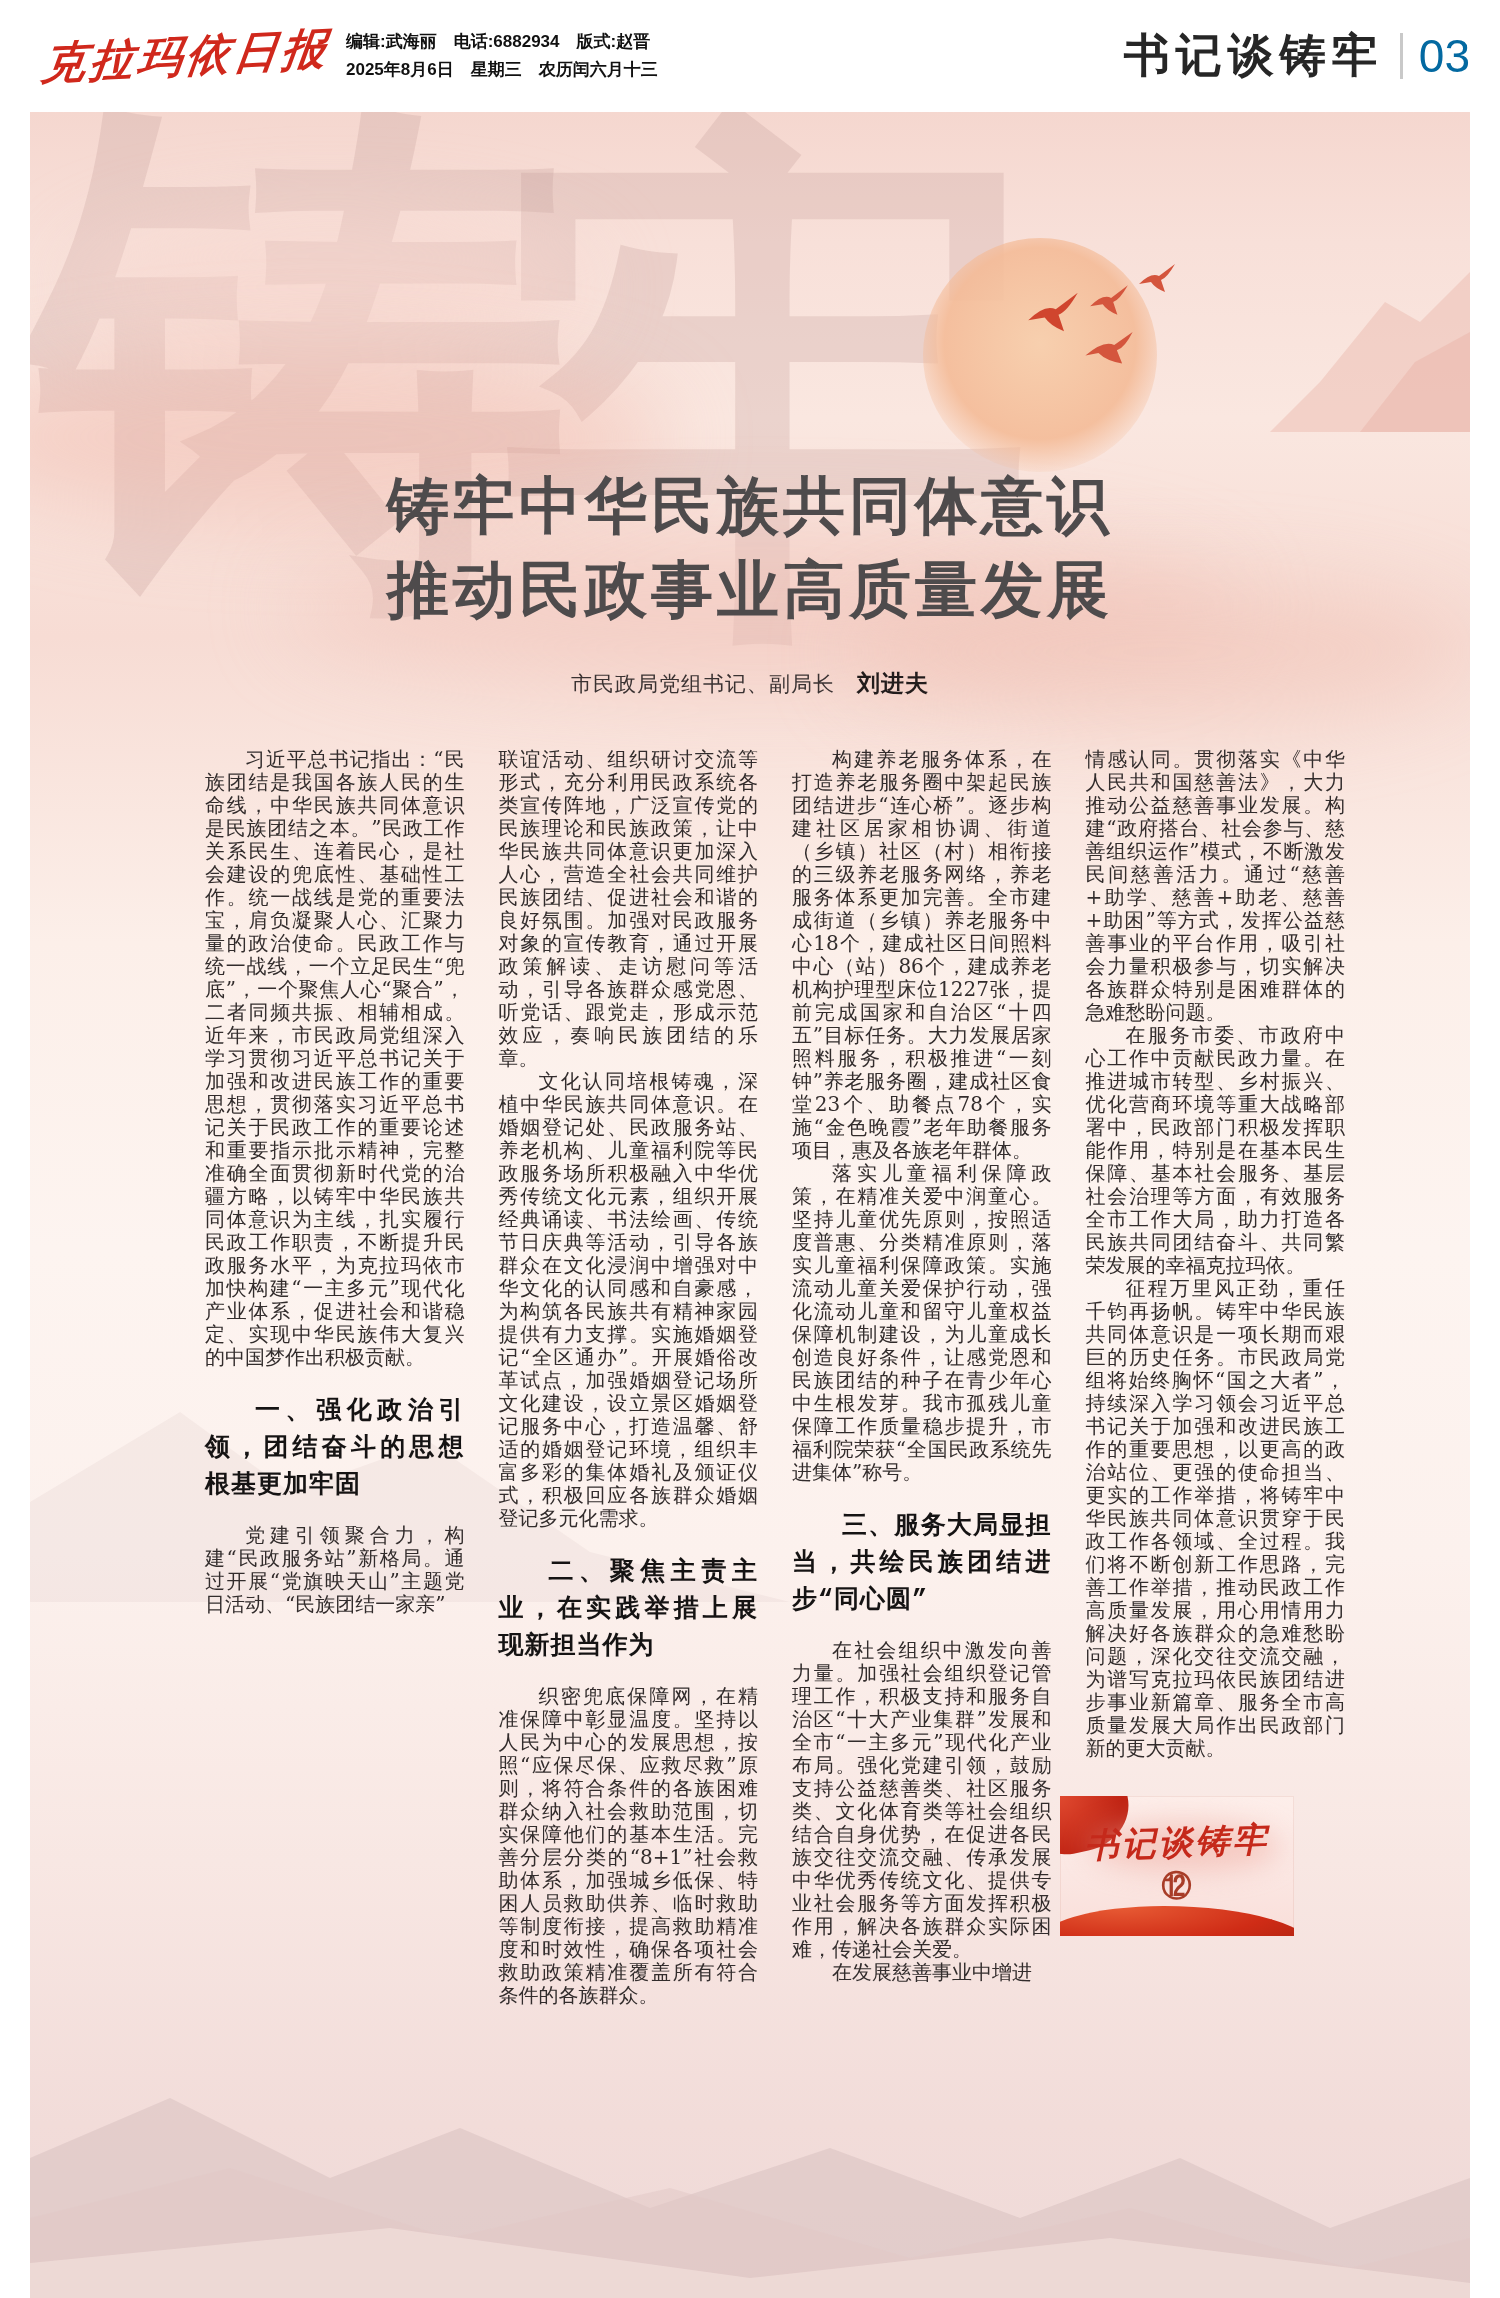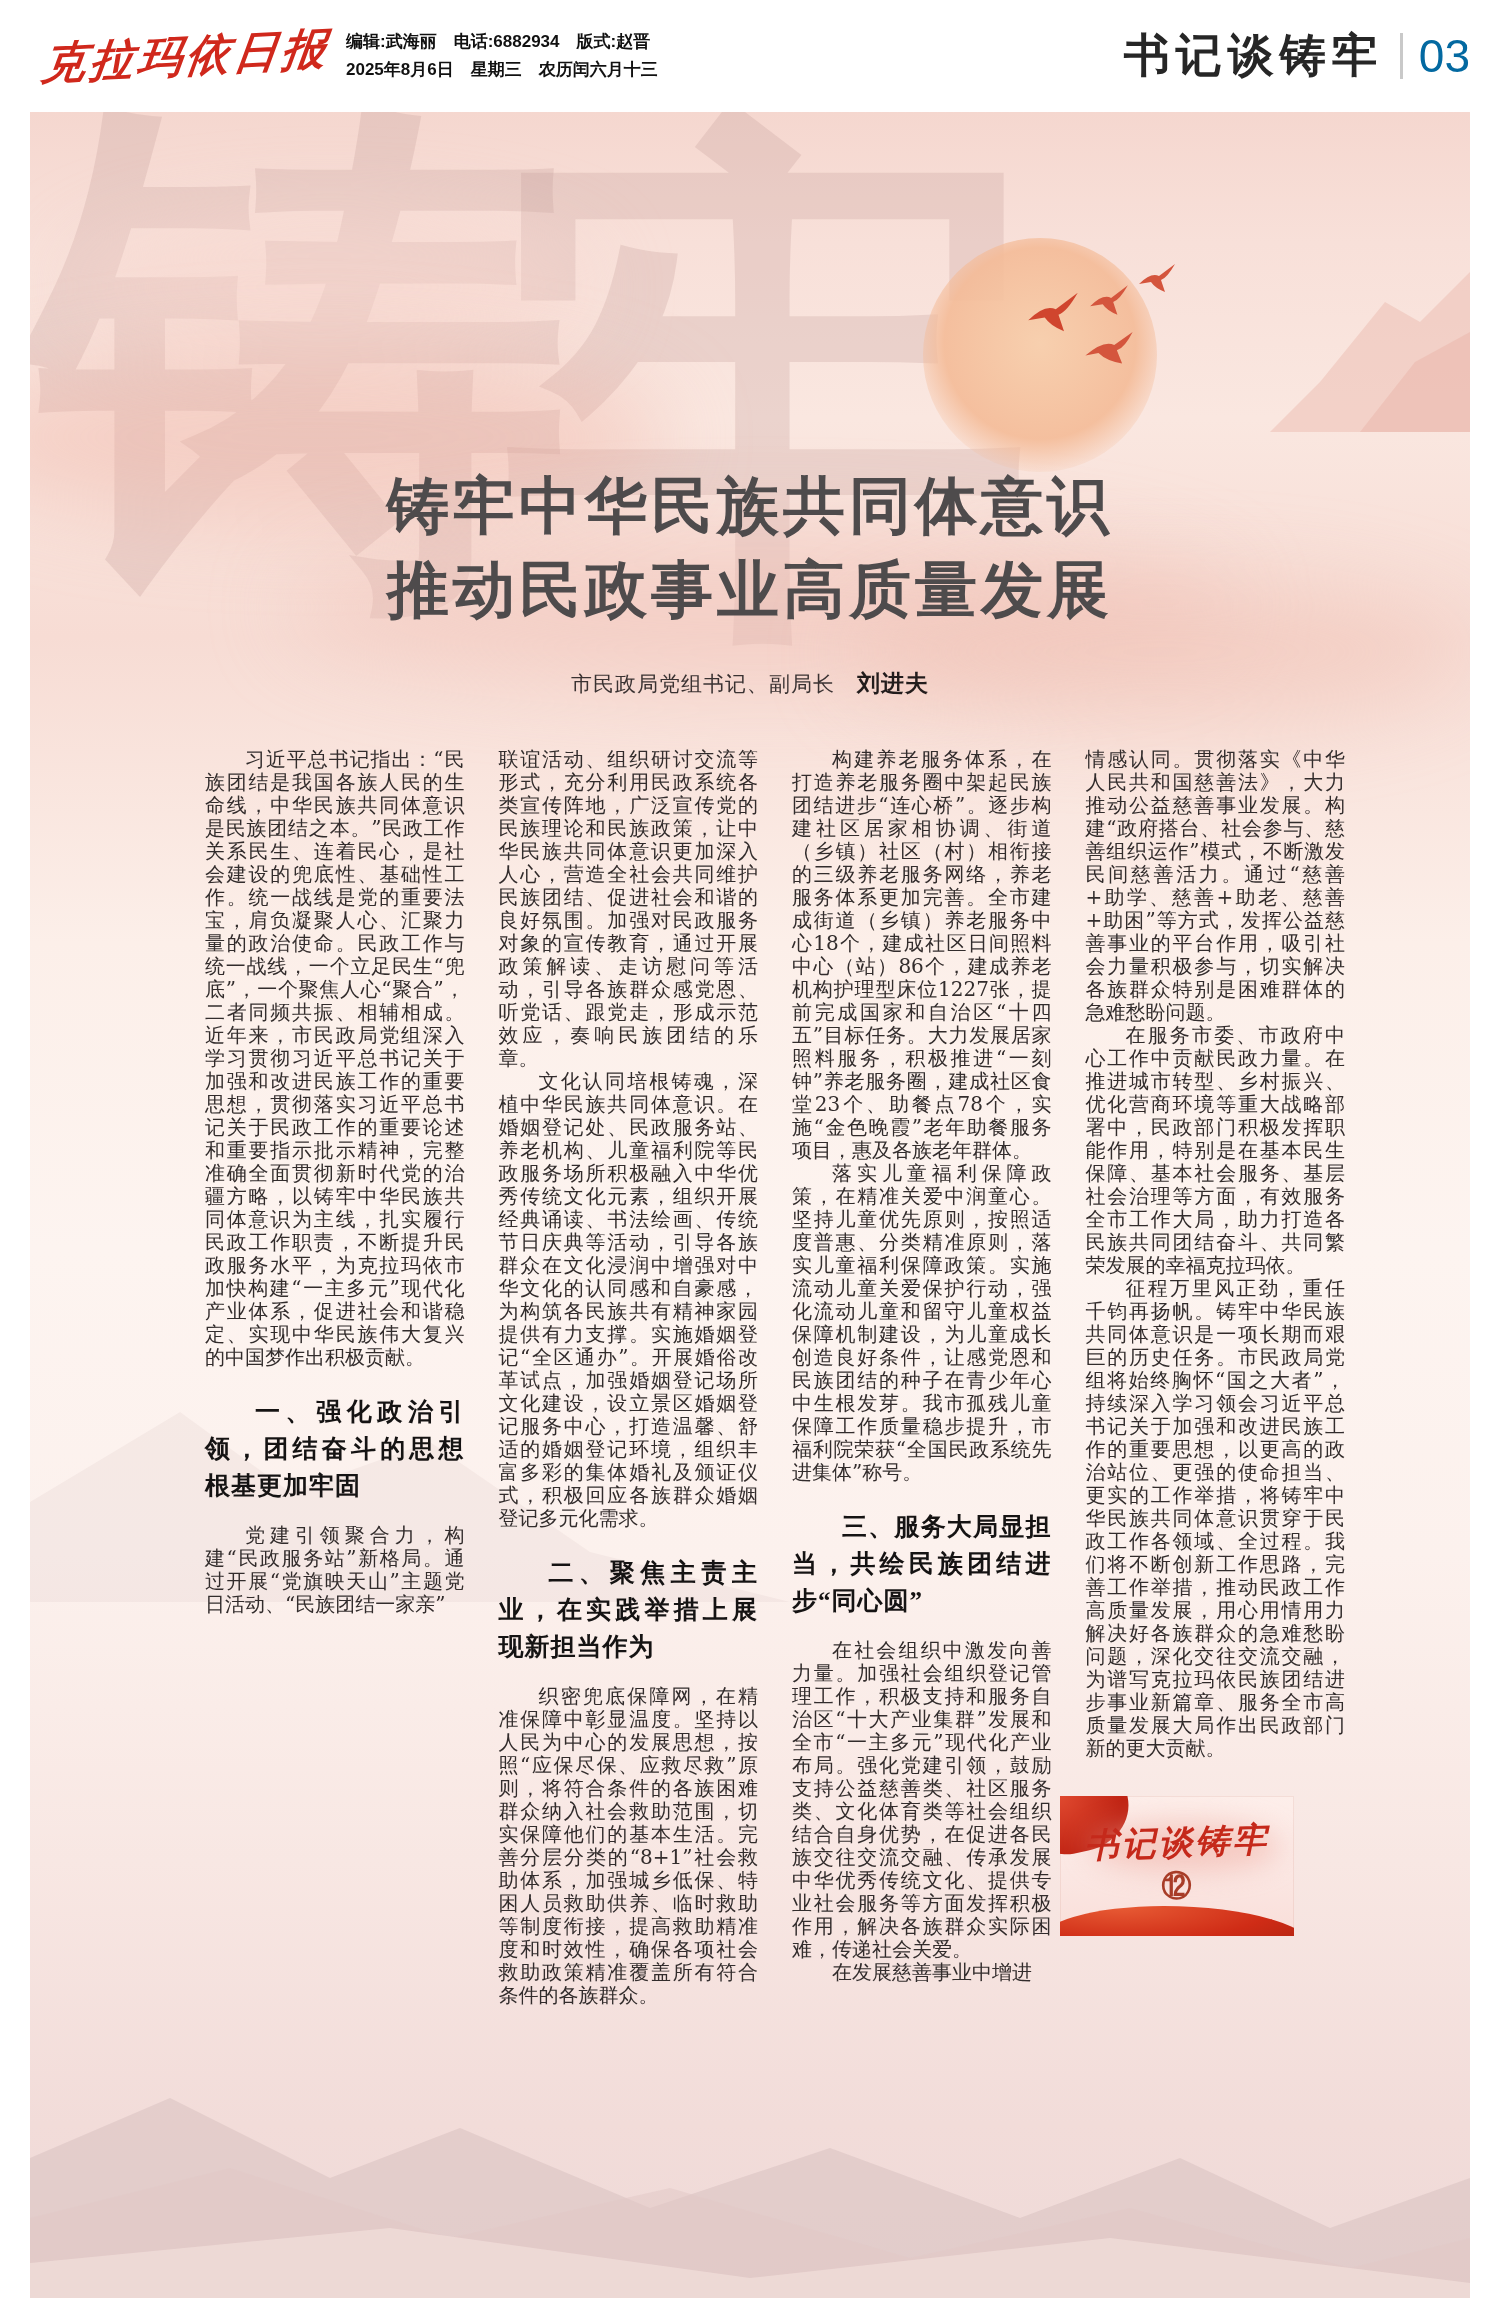--- a/index.html
+++ b/index.html
@@ -51,21 +51,21 @@
               font-size:62px;letter-spacing:4px;line-height:84px;}
   #byline{position:absolute;left:0;top:556px;width:100%;text-align:center;
           font-size:21px;color:#3a3232;letter-spacing:1px;}
   #byline b{font-size:23px;color:#221c1c;}
 
   
   #body-cols{position:absolute;left:175px;top:636px;width:1140px;display:flex;gap:34px;}
   .col{flex:1;min-width:0;}
   .col-text p{margin:0;font-size:20px;line-height:23px;text-align:justify;color:#322c2c;}
   .col-text p.indent{text-indent:2em;}
-  .col-text h3{font-family:Liberation Serif, serif;font-weight:bold;color:#151313;
+  .col-text h3{font-family:Liberation Mono, monospace;font-weight:bold;color:#151313;
                font-size:25px;line-height:37px;margin:24px 0 20px 0;text-indent:2em;
                text-align:justify;letter-spacing:1px;}
 
   
   #badge{position:relative;width:234px;height:140px;margin:36px 0 0 -26px;overflow:hidden;
          background:linear-gradient(180deg,#fdeeea 0%,#fbe7e3 55%,#f9ded9 100%);
          box-shadow:0 0 0 1px rgba(220,170,160,.25) inset;}
   #badge .flag{position:absolute;left:-26px;top:-30px;width:95px;height:85px;
                background:radial-gradient(circle at 30% 30%, #e0492f 0%, #c02414 70%);
                border-radius:45% 60% 65% 40%;transform:rotate(-12deg);}

